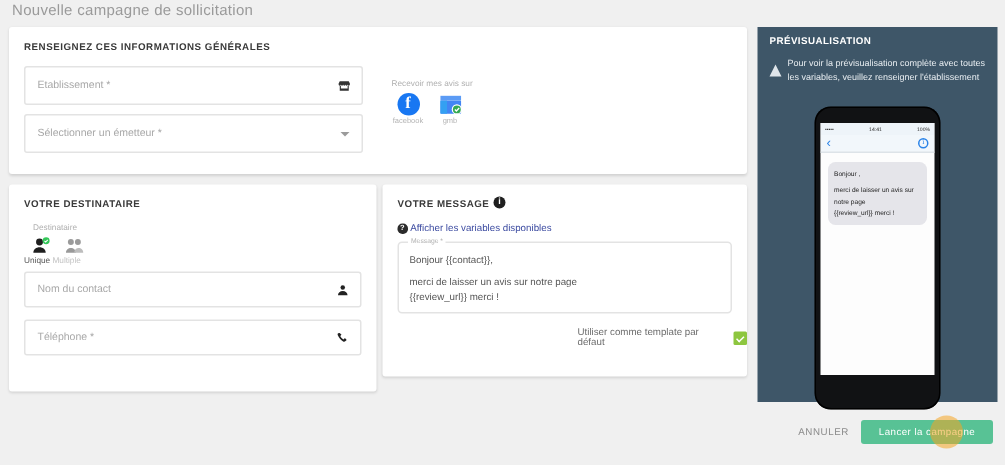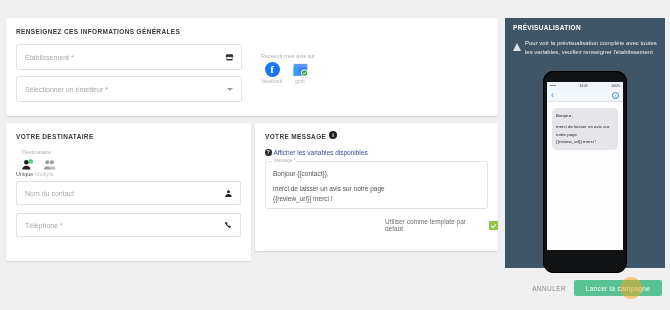--- a/index.html
+++ b/index.html
@@ -201,20 +201,23 @@
     width: 88px; height: 16px; border: none; border-radius: 2px;
     background: #58c295; color: #fff;
     font-size: 6.5px; letter-spacing: .3px; cursor: pointer;
   }
 </style>
 </head>
 <body>
 
 <div class="app">
 
+  <div class="page-header">
+    <div class="page-title">Nouvelle campagne de sollicitation</div>
+  </div>
 
   <div class="card" id="card-general">
     <div class="card-title" style="left:10px; top:10px;">RENSEIGNEZ CES INFORMATIONS GÉNÉRALES</div>
 
     <div class="field" style="left:10px; top:26px; width:226px; height:26px;">
       <span class="field-label">Etablissement *</span>
       <span class="field-icon">
         <svg width="9" height="9" viewBox="0 0 24 24" fill="#333">
           <path d="M2 7l2-4h16l2 4v2a2 2 0 0 1-4 0 2 2 0 0 1-4 0 2 2 0 0 1-4 0 2 2 0 0 1-4 0 2 2 0 0 1-4 0V7z"></path>
           <path d="M4 11v9h16v-9h-2v5H6v-5z"></path>

